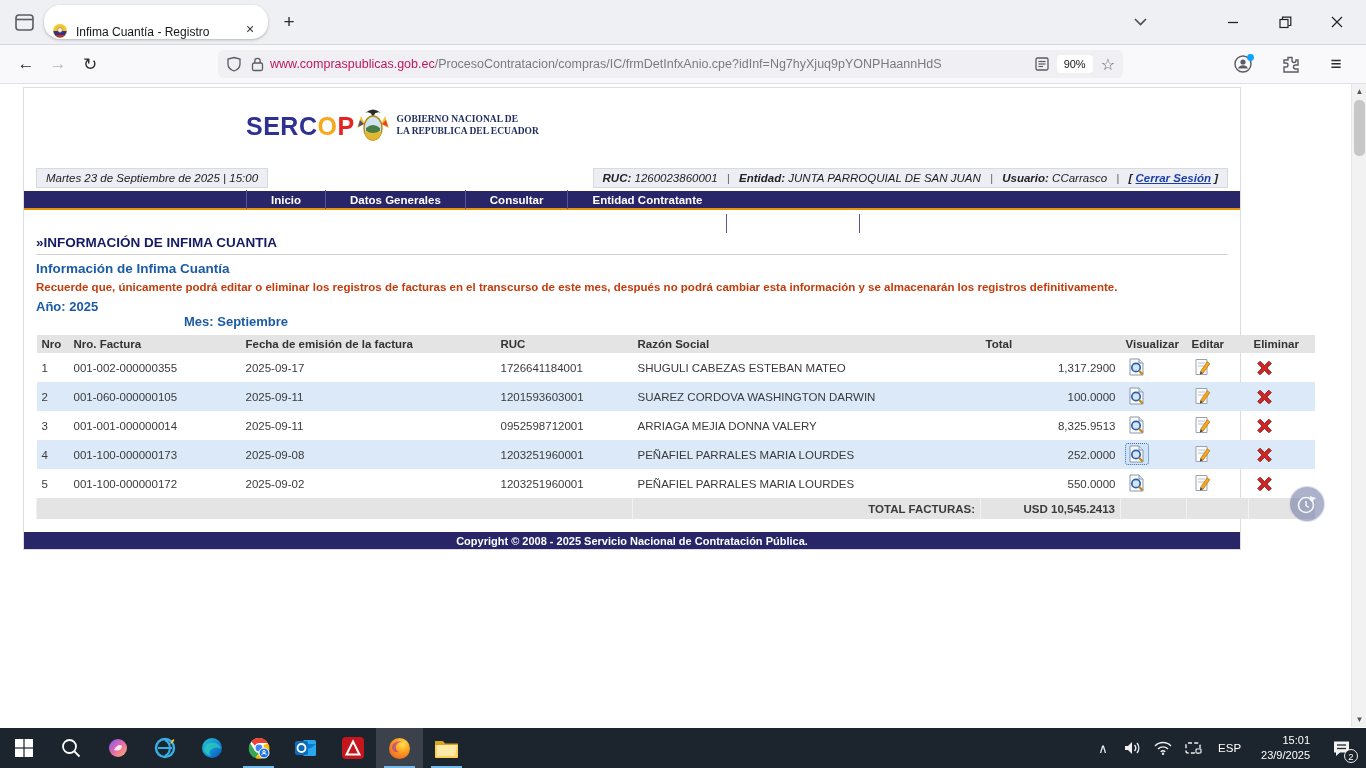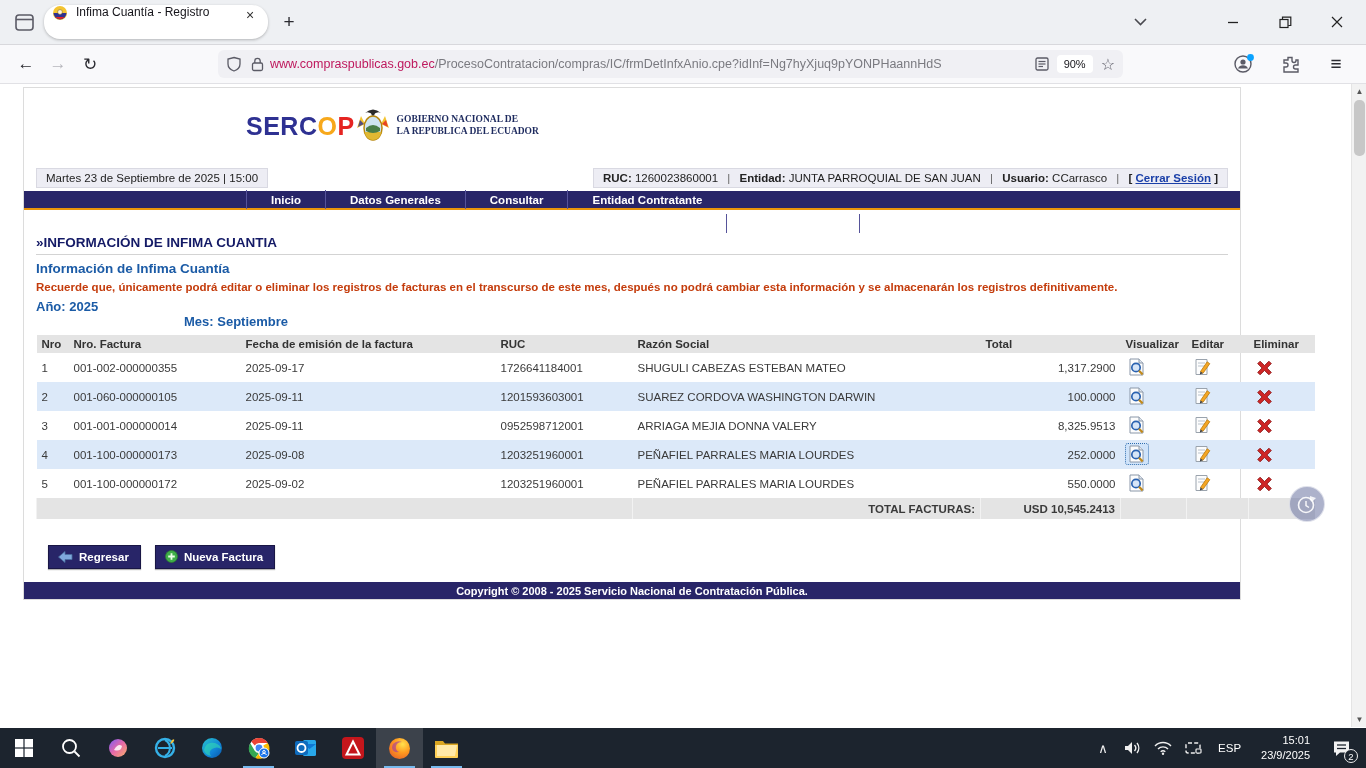--- a/index.html
+++ b/index.html
@@ -3,21 +3,21 @@
 <meta charset="utf-8">
 <style>
   * { margin:0; padding:0; box-sizing:border-box; }
   html,body { width:1366px; height:768px; overflow:hidden; }
   body { font-family:"Liberation Sans", sans-serif; background:#fff; position:relative; }
 
   
   .browser { position:absolute; top:0; left:0; width:1366px; height:728px; background:#fff; }
   .tabbar { height:45px; background:#eef0f3; display:flex; align-items:center; border-bottom:1px solid #d8d8dc; }
   .fxview-btn { width:32px; height:30px; margin-left:8px; display:flex; align-items:center; justify-content:center; border-radius:4px; }
-  .tab { width:224px; height:34px; margin-left:4px; background:#fff; border-radius:16px; box-shadow:0 1px 3px rgba(0,0,0,.25); display:flex; align-items:flex-start; padding:0 8px; }
+  .tab { width:224px; height:34px; margin-left:4px; background:#fff; border-radius:16px; box-shadow:0 1px 3px rgba(0,0,0,.25); display:flex; align-items:flex-end; padding:0 8px; }
   .tab .favicon { width:16px; height:16px; flex:0 0 16px; }
   .tab .title { flex:1; font-size:12px; color:#15141a; margin-left:8px; white-space:nowrap; overflow:hidden; }
   .tab .close { width:20px; height:20px; display:flex; align-items:center; justify-content:center; font-size:14px; color:#333; border-radius:3px; }
   .newtab { width:30px; height:30px; margin-left:6px; display:flex; align-items:center; justify-content:center; font-size:19px; color:#2b2b31; border-radius:4px; }
   .tab-spacer { flex:1; }
   .tablist-chevron { width:28px; height:28px; display:flex; align-items:center; justify-content:center; margin-right:66px; }
   .winctl { display:flex; align-items:center; gap:26px; padding-right:16px; }
   .winctl .wbtn { width:26px; height:26px; display:flex; align-items:center; justify-content:center; }
 
   .toolbar { height:39px; background:#f9f9fb; border-bottom:1px solid #e1e1e5; display:flex; align-items:center; }
@@ -44,21 +44,21 @@
 
   .pg-header { height:76px; display:flex; align-items:center; }
   .sercop-logo { margin-left:222px; font-size:25px; font-weight:bold; letter-spacing:0.5px; }
   .sercop-logo .b1 { color:#2e3192; }
   .sercop-logo .o  { color:#f7a81b; }
   .sercop-logo .b2 { color:#e52421; }
   .sys-title { flex:1; text-align:center; font-size:21px; font-weight:bold; color:#141a66; }
   .gov-logo { display:flex; align-items:center; gap:6px; margin-right:228px; }
   .gov-txt { font-family:"Liberation Serif", serif; font-size:9.5px; font-weight:bold; color:#1d2a5e; line-height:1.25; }
 
-  .info-strip { height:27px; display:flex; align-items:center; justify-content:space-between; padding:0 12px; }
+  .info-strip { height:27px; display:flex; align-items:center; justify-content:space-between; padding:0 12px;font-style:italic; }
   .info-box { background:#ededf4; border:1px solid #d9d9e2; font-size:11.5px; color:#222; padding:3px 9px; }
   .sess b { font-weight:bold; }
   .sess .sep { color:#666; margin:0 6px; }
   .logout { color:#1a3fa8; font-weight:bold; text-decoration:underline; cursor:pointer; }
 
   .mainnav { height:19px; background:#282568; border-bottom:2px solid #e8940a; display:flex; align-items:center; padding-left:222px; }
   .mainnav .mitem { color:#fff; font-size:11.5px; font-weight:bold; padding:0 24px; height:19px; display:flex; align-items:center; border-left:1px solid #56539a; cursor:pointer; }
   .mainnav .mitem:last-child { border-right:1px solid #56539a;margin-top:47px; }
 
   .content { padding:20px 12px 0 12px; }
@@ -430,35 +430,20 @@
               <td colspan="4"></td>
               <td class="num">TOTAL FACTURAS:</td>
               <td class="num">USD 10,545.2413</td>
               <td></td>
                 <td></td>
                 <td></td>
             </tr>
           </tbody>
         </table>
 
-        <div class="btn-row">
-          <button class="navy-btn">
-            <svg width="15" height="12" viewBox="0 0 15 12">
-                <path d="M7 0.5 L7 3.5 L14 3.5 L14 8.5 L7 8.5 L7 11.5 L0.5 6 Z" fill="#7fa9dc" stroke="#4a6fa0" stroke-width="0.8"></path>
-              </svg>
-            <span>Regresar</span>
-          </button>
-          <button class="navy-btn">
-            <svg width="13" height="13" viewBox="0 0 13 13">
-                <circle cx="6.5" cy="6.5" r="6" fill="#3fae49" stroke="#2d7d34" stroke-width="0.8"></circle>
-                <path d="M6.5 3.2 v6.6 M3.2 6.5 h6.6" stroke="#eaffe8" stroke-width="1.8"></path>
-              </svg>
-            <span>Nueva Factura</span>
-          </button>
-        </div>
 
         <div class="pg-footer" style="margin-left:-12px;margin-right:-12px">Copyright © 2008 - 2025 Servicio Nacional de Contratación Pública.</div>
       </div>
     </div>
 
     <div class="float-ext">
       <svg width="24" height="24" viewBox="0 0 24 24">
         <circle cx="11" cy="13" r="7.5" fill="none" stroke="#fff" stroke-width="1.6" opacity=".9"></circle>
         <path d="M11 9 v4.5 l3 2" fill="none" stroke="#fff" stroke-width="1.5" opacity=".9"></path>
         <path d="M15 4 l6 2 -4 4 -2 -2 z" fill="#fff" opacity=".85"></path>

